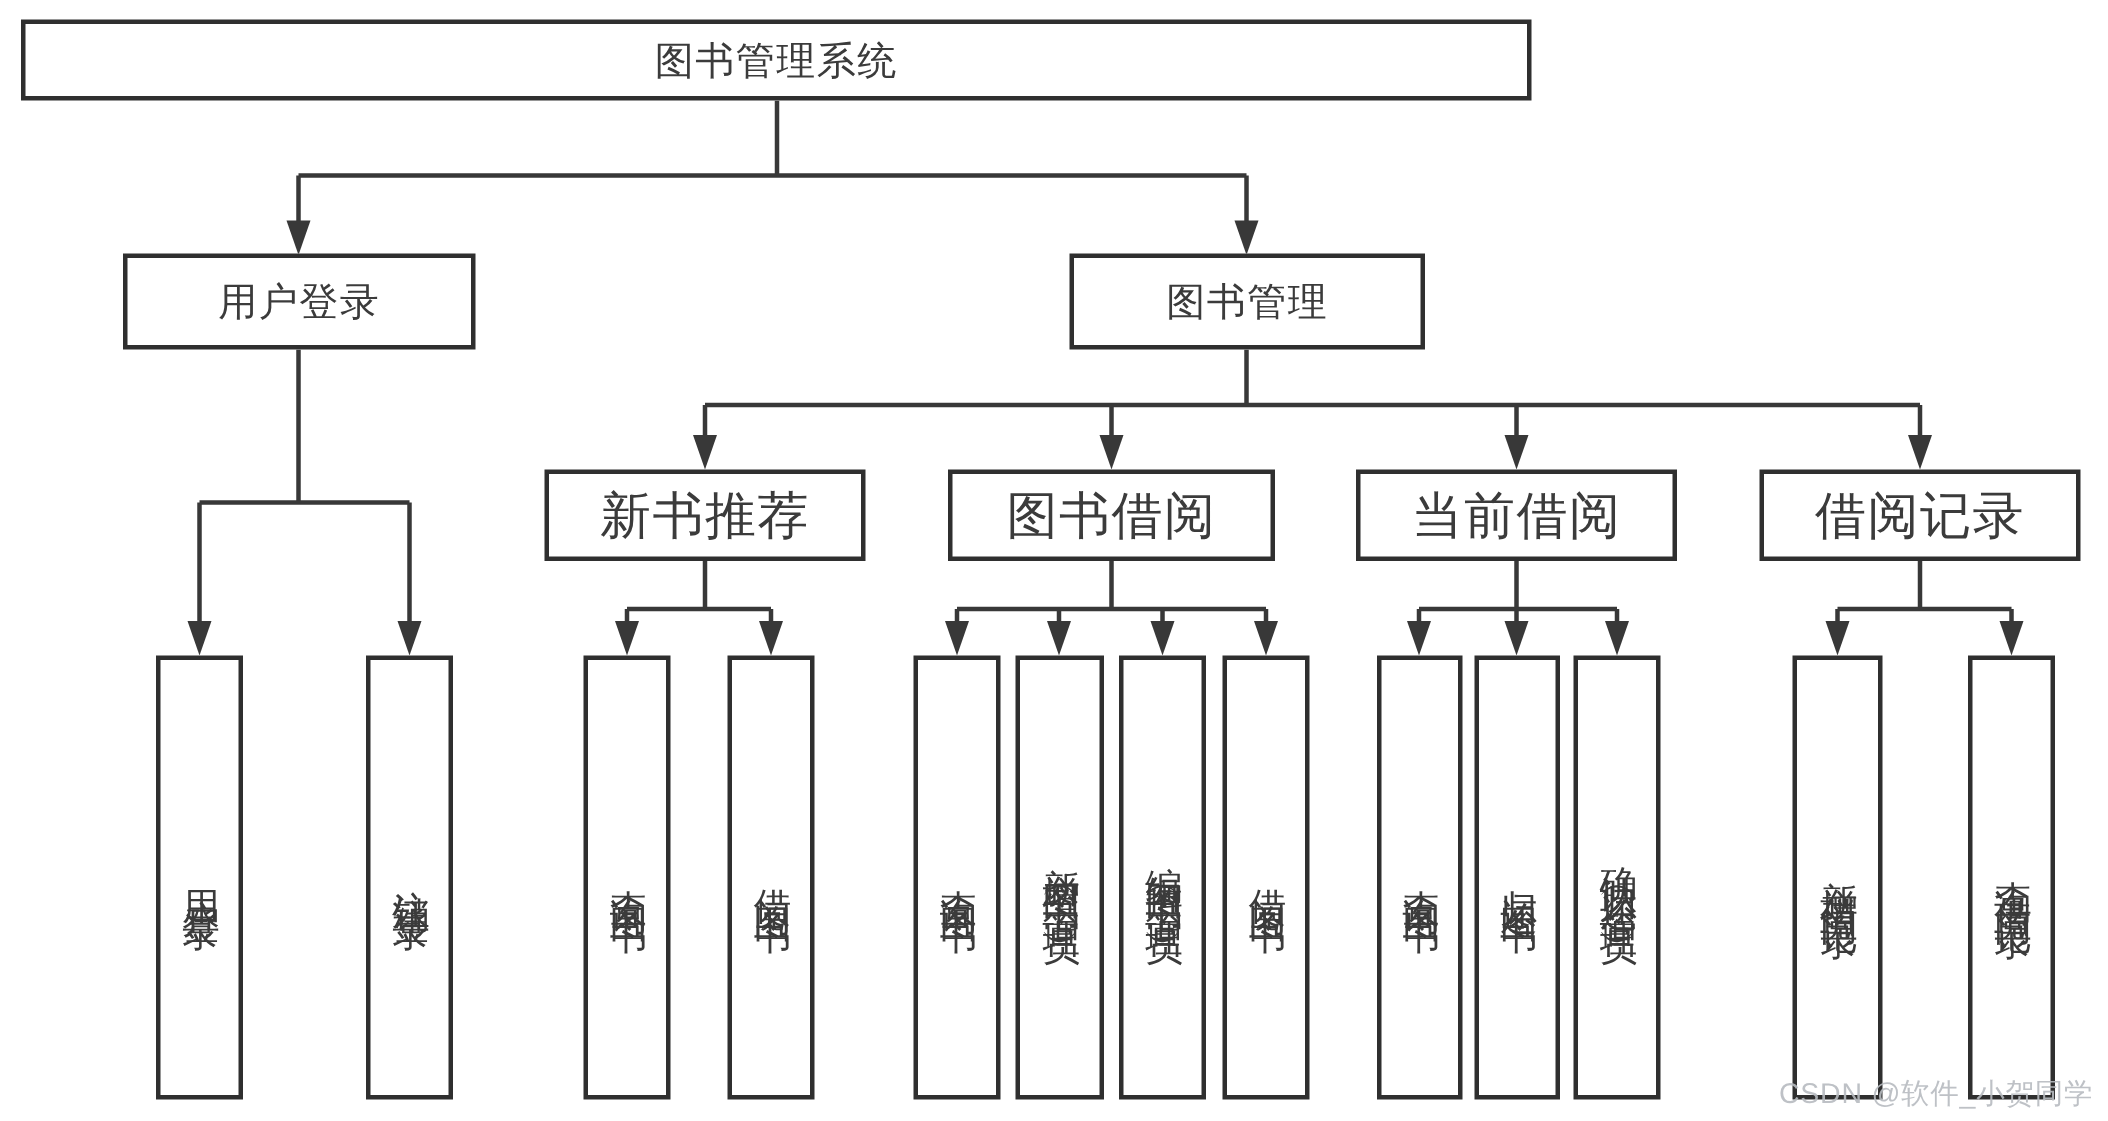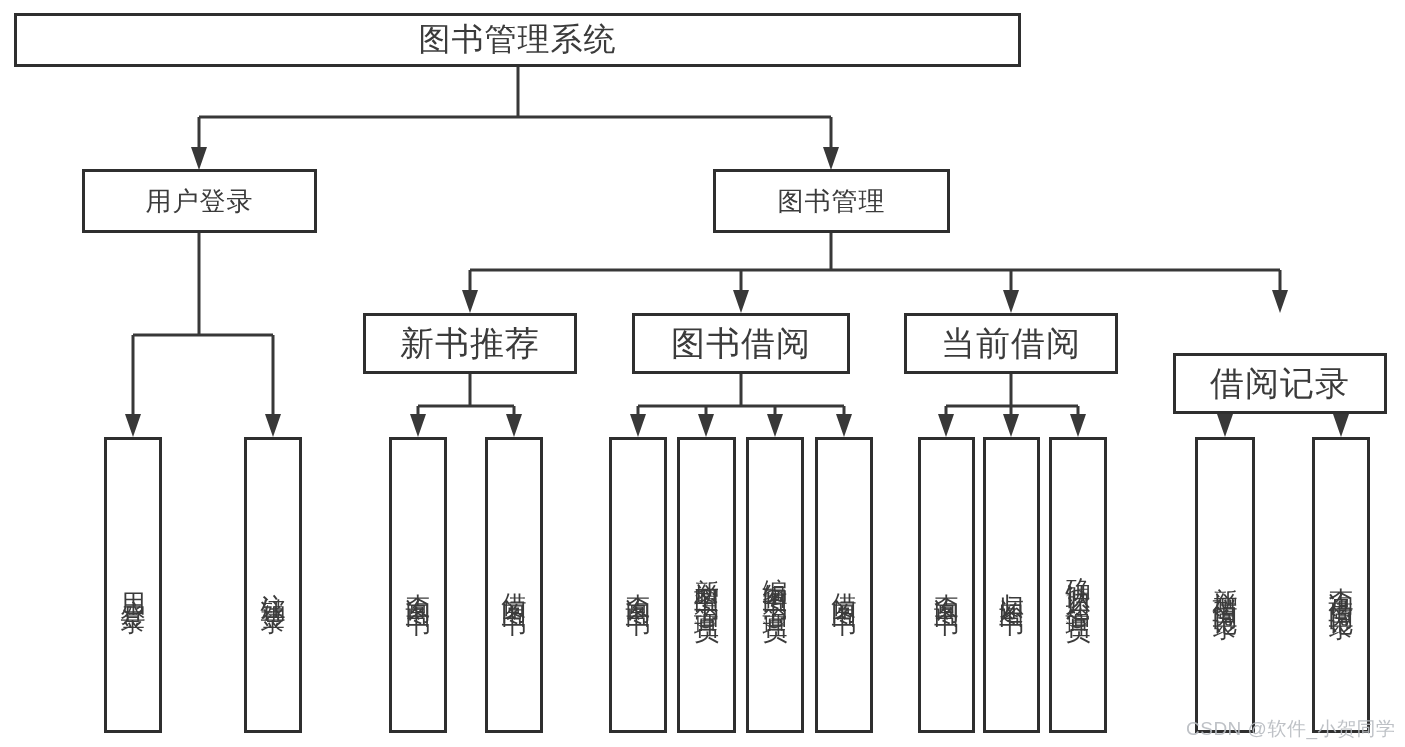--- a/index.html
+++ b/index.html
@@ -25,21 +25,21 @@
   .connectors path{stroke:var(--line);stroke-width:3;fill:none;}
   .connectors polygon{fill:var(--line);stroke:none;}
   .box{
     position:absolute;
     background:var(--box-fill);
     border:3px solid var(--box-border);
     display:flex;align-items:center;justify-content:center;
     z-index:1;
     color:var(--text);
   }
-  .box-root{left:14px;top:13px;width:1007px;height:54px;font-size:32px;letter-spacing:1px;}
+  .box-root{left:14px;top:13px;width:1007px;height:54px;font-size:26px;letter-spacing:1px;}
   .row2{top:169px;height:64px;font-size:26px;letter-spacing:1px;}
   .row3{top:313px;height:61px;font-size:34px;letter-spacing:1px;}
   .leaf{top:437px;height:296px;font-size:25px;}
   .leaf .vtext{
     writing-mode:vertical-rl;
     text-orientation:mixed;
     letter-spacing:6px;
     line-height:1;
     white-space:nowrap;
   }
@@ -96,21 +96,21 @@
 
   <div class="box row3" style="left:363px;width:214px;">
     <span>新书推荐</span>
   </div>
   <div class="box row3" style="left:904px;width:214px;">
     <span>当前借阅</span>
   </div>
   <div class="box row3" style="left:632px;width:218px;">
     <span>图书借阅</span>
   </div>
-  <div class="box row3" style="left:1173px;width:214px;margin-top:40px;">
+  <div class="box row3" style="left:1173px;width:214px;">
     <span>借阅记录</span>
   </div>
 
   <div class="box leaf" style="left:104px;width:58px;">
     <span class="vtext">用户登录</span>
   </div>
   <div class="box leaf" style="left:244px;width:58px;">
     <span class="vtext">注销登录</span>
   </div>
   <div class="box leaf" style="left:389px;width:58px;">

